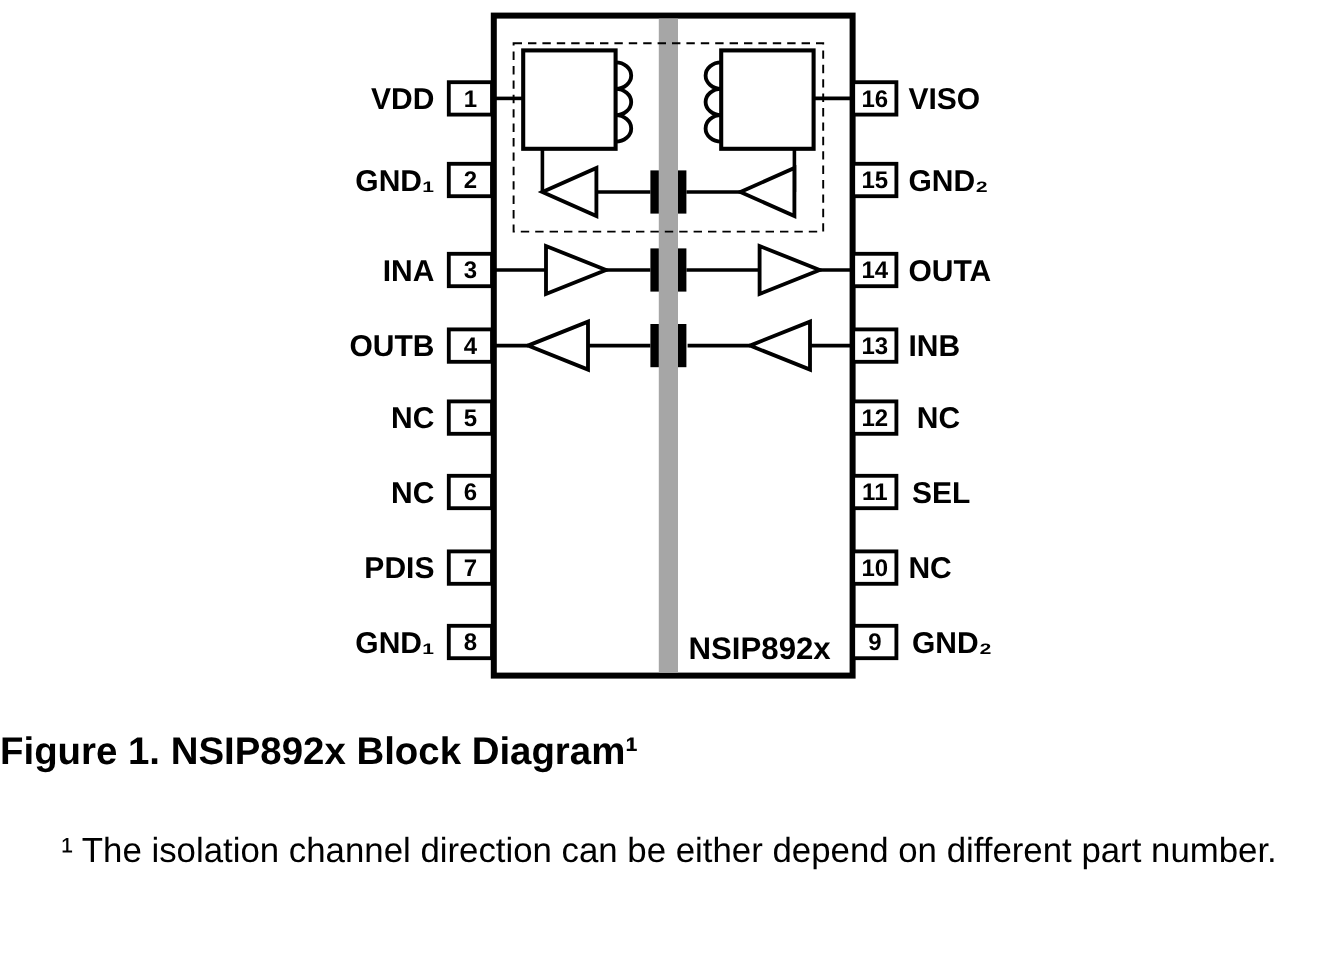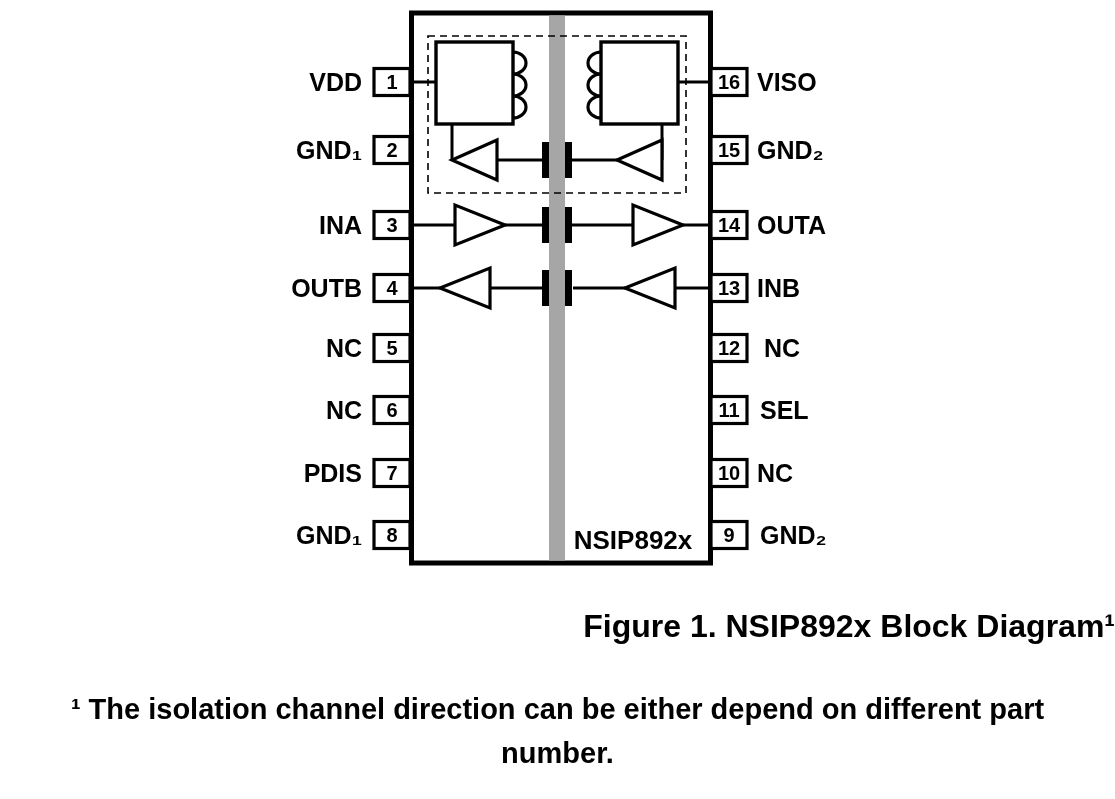--- a/index.html
+++ b/index.html
@@ -16,26 +16,26 @@
   .coil{fill:none;stroke:#000;stroke-width:3.2;}
   .dashed{fill:none;stroke:#000;stroke-width:1.6;stroke-dasharray:7 5;}
   .plate{fill:#000;stroke:none;}
   svg text{font-family:"Liberation Sans","DejaVu Sans",sans-serif;fill:#000;}
   .pinnum{font-size:20px;font-weight:600;text-anchor:middle;}
   .pinlabel{font-size:25px;font-weight:600;}
   .lbl-left{text-anchor:end;}
   .lbl-right{text-anchor:start;}
   .partlabel{font-size:26px;font-weight:600;text-anchor:middle;}
   .caption{
-    position:absolute;top:608px;left:0;width:1115px;text-align:right;
+    position:absolute;top:608px;left:0;width:1115px;text-align:left;
     font-size:32px;font-weight:600;color:#000;
   }
   .footnote{
     position:absolute;top:688px;left:50%;transform:translateX(-50%);
-    width:1062px;text-align:center;font-size:29px;font-weight:700;
+    width:1062px;text-align:center;font-size:29px;font-weight:400;
     color:#000;line-height:1.5;
   }
 </style>
 </head>
 <body>
 
 <div class="page">
 
   <svg class="diagram" width="1115" height="580" viewBox="0 0 1115 580">
 

